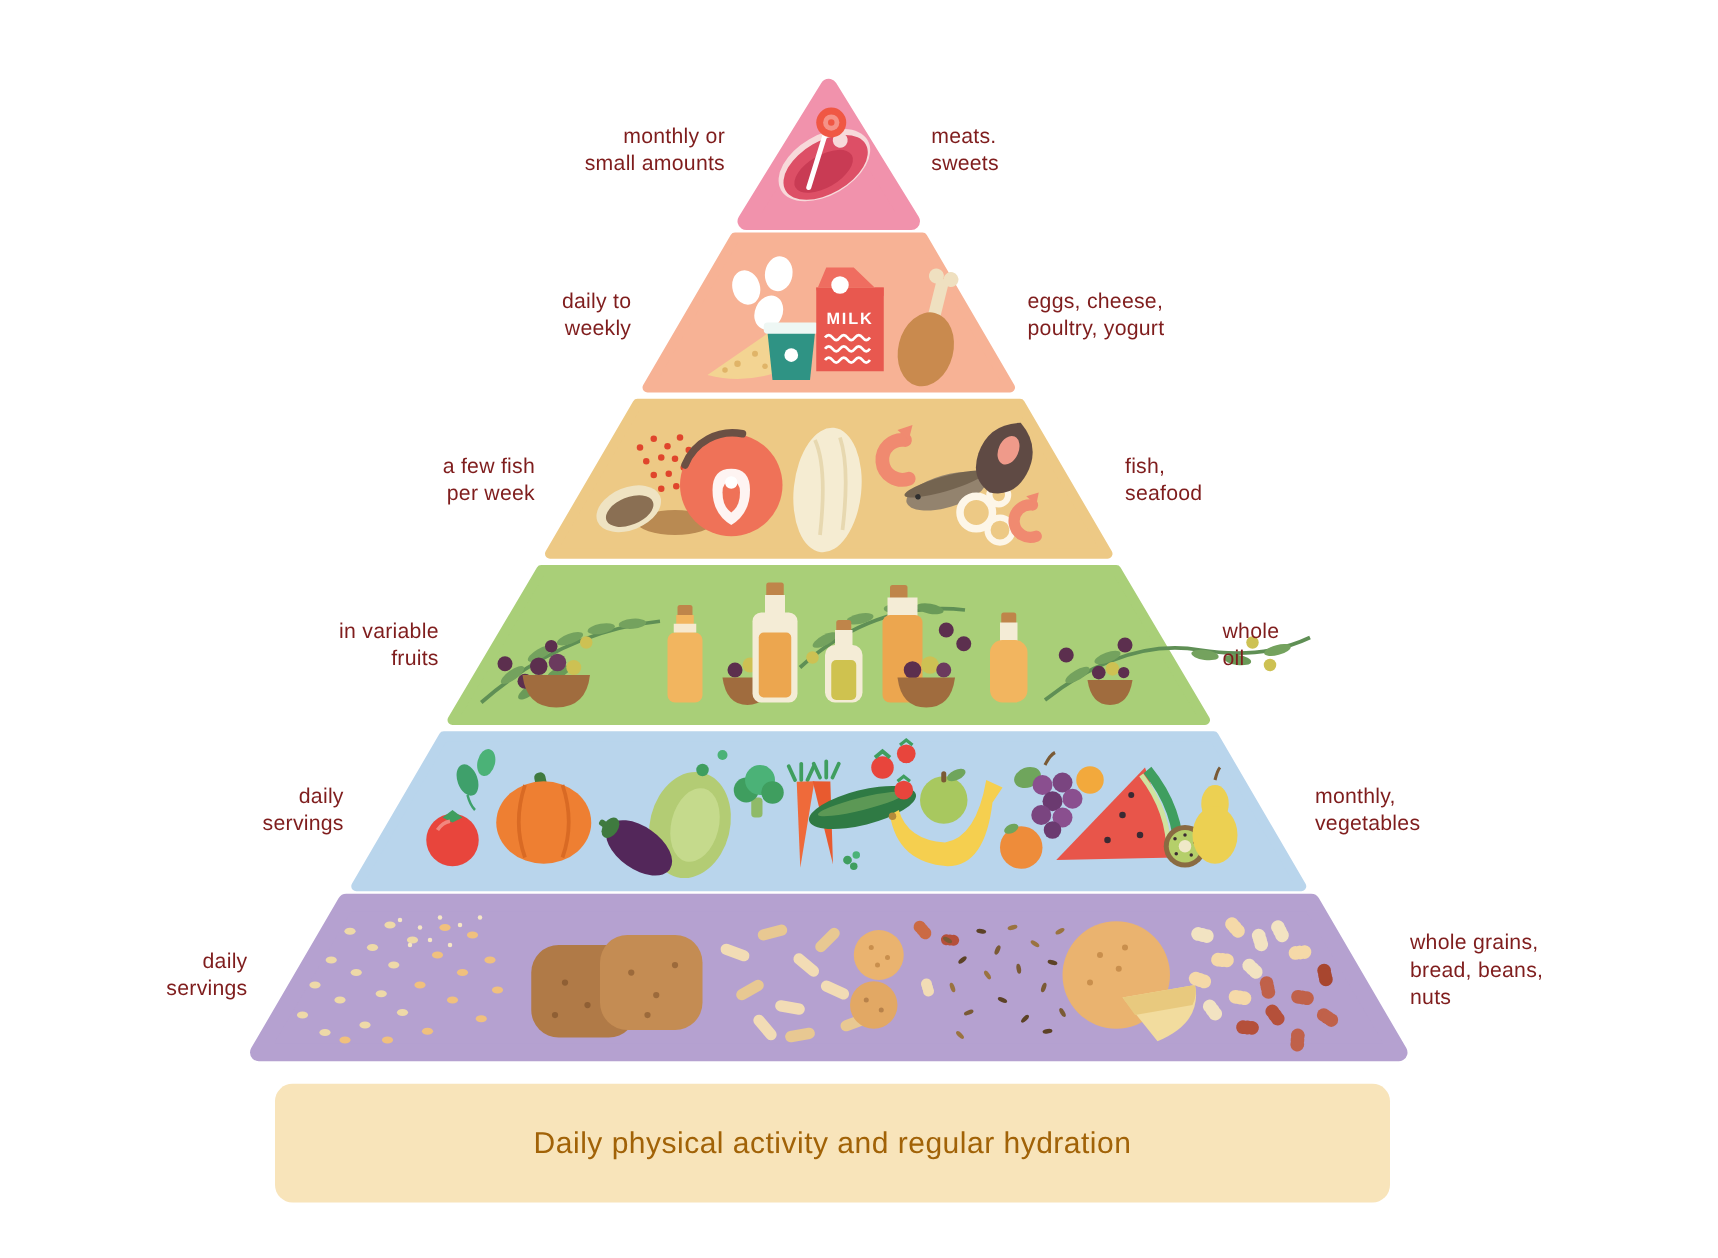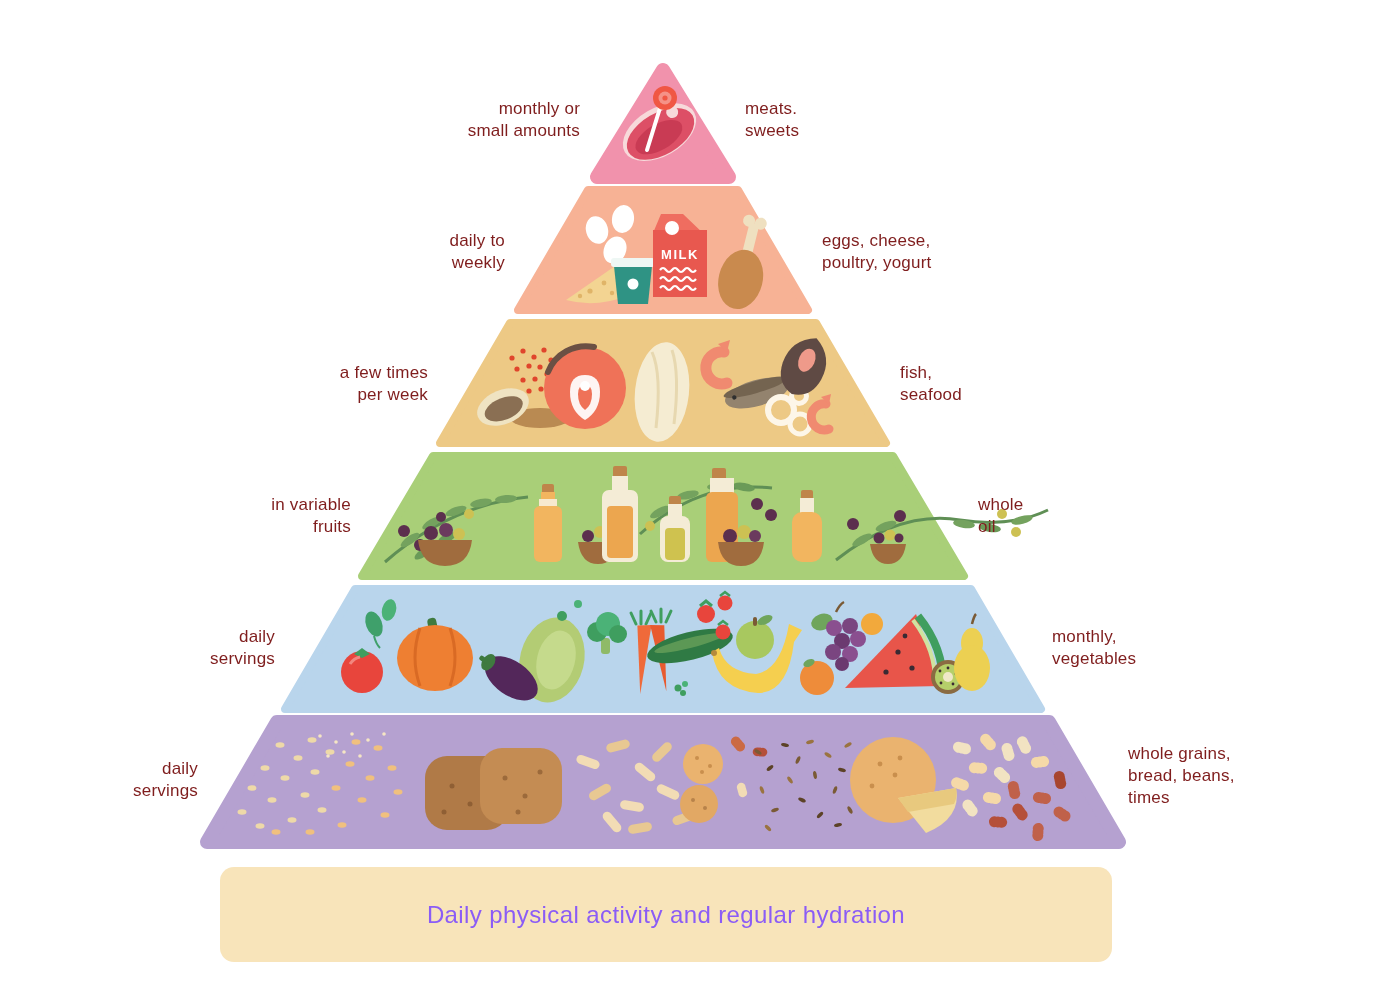--- a/index.html
+++ b/index.html
@@ -11,21 +11,21 @@
   .ra{text-align:right;}
   
   .pos-l1{right:794px;top:120px;} .pos-r1{left:745px;top:120px;}
   .pos-l2{right:869px;top:252px;} .pos-r2{left:822px;top:252px;}
   .pos-l3{right:946px;top:384px;} .pos-r3{left:900px;top:384px;}
   .pos-l4{right:1023px;top:516px;} .pos-r4{left:978px;top:516px;}
   .pos-l5{right:1099px;top:648px;} .pos-r5{left:1052px;top:648px;}
   .pos-l6{right:1176px;top:780px;} .pos-r6{left:1128px;top:776px;}
   .banner-text{position:absolute;left:220px;top:867px;width:892px;height:95px;
        display:flex;align-items:center;justify-content:center;
-       font-size:24px;color:#8b5cf6;letter-spacing:.4px;}
+       font-size:24px;color:#a16207;letter-spacing:.4px;}
 </style>
 </head>
 <body>
 
 <div class="canvas">
 
 <svg width="1374" height="1006" viewBox="0 0 1374 1006">
   <defs>
     <ellipse id="oat" rx="4.5" ry="2.8"></ellipse>
     <ellipse id="seed" rx="4" ry="1.8"></ellipse>
@@ -476,36 +476,36 @@
 <div class="lbl ra pos-l1">monthly or
 small amounts</div>
 <div class="lbl pos-r1">meats.
 sweets</div>
 
 <div class="lbl ra pos-l2">daily to
 weekly</div>
 <div class="lbl pos-r2">eggs, cheese,
 poultry, yogurt</div>
 
-<div class="lbl ra pos-l3">a few times
+<div class="lbl ra pos-l3">a few fish
 per week</div>
 <div class="lbl pos-r3">fish,
 seafood</div>
 
 <div class="lbl ra pos-l4">in variable
 fruits</div>
 <div class="lbl pos-r4">whole
 oil</div>
 
 <div class="lbl ra pos-l5">daily
 servings</div>
 <div class="lbl pos-r5">monthly,
 vegetables</div>
 
 <div class="lbl ra pos-l6">daily
 servings</div>
 <div class="lbl pos-r6">whole grains,
 bread, beans,
-times</div>
+nuts</div>
 
 <div class="banner-text">Daily physical activity and regular hydration</div>
 
 </div>
 
 </body></html>

